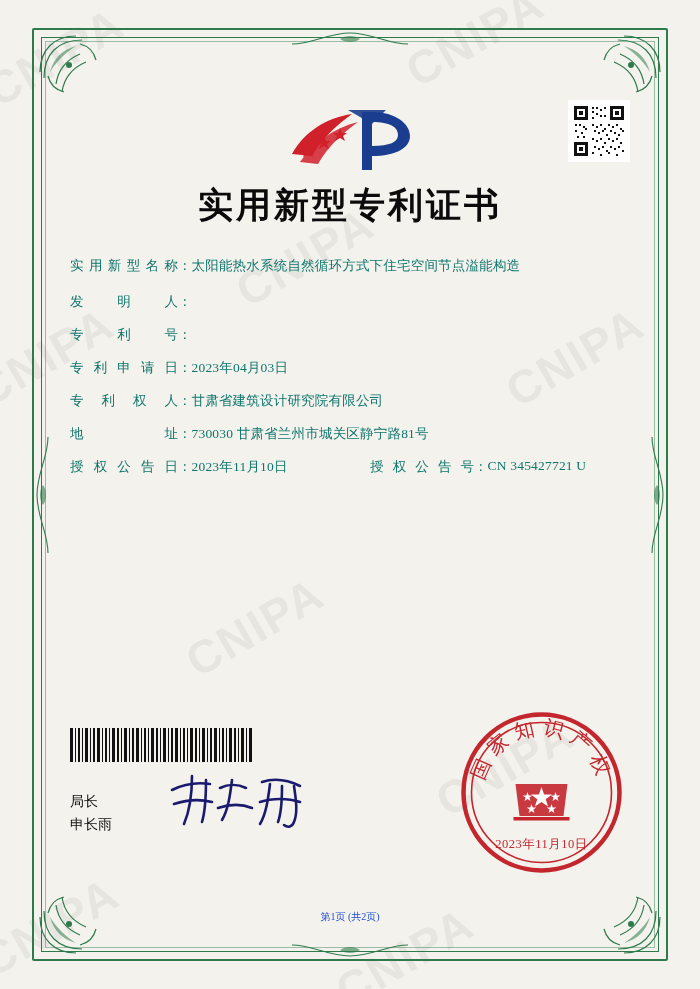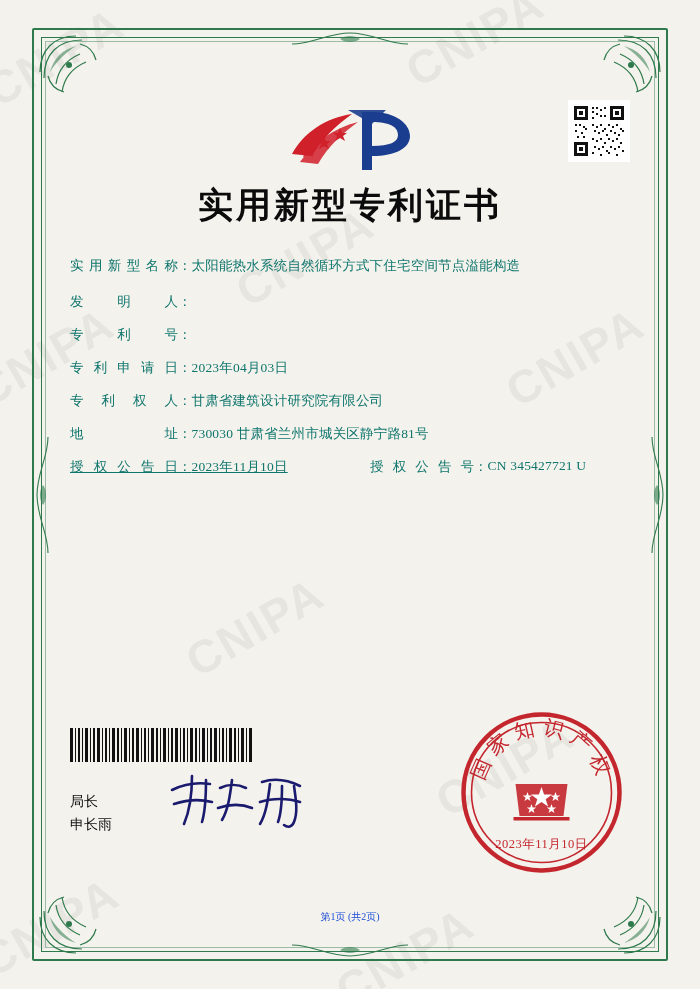--- a/index.html
+++ b/index.html
@@ -171,21 +171,21 @@
     margin-top: 4px;
   }
   .frow.title-row { margin-bottom: 18px; }
 
   .split-row {
     display: flex;
     align-items: flex-start;
     margin-bottom: 14px;
     font-size: 13.5px;
   }
-  .split-left { display: flex; width: 300px; flex: 0 0 300px; text-decoration: underline; }
+  .split-left { display: flex; width: 300px; flex: 0 0 300px; }
   .split-right { display: flex; flex: 1 1 auto; }
   .split-left .flabel,
   .split-right .flabel2 {
     white-space: nowrap;
     text-align: justify;
     text-align-last: justify;
   }
   .split-left .flabel { width: 108px; flex: 0 0 108px; }
   .split-right .flabel2 { width: 104px; flex: 0 0 104px; }
 

